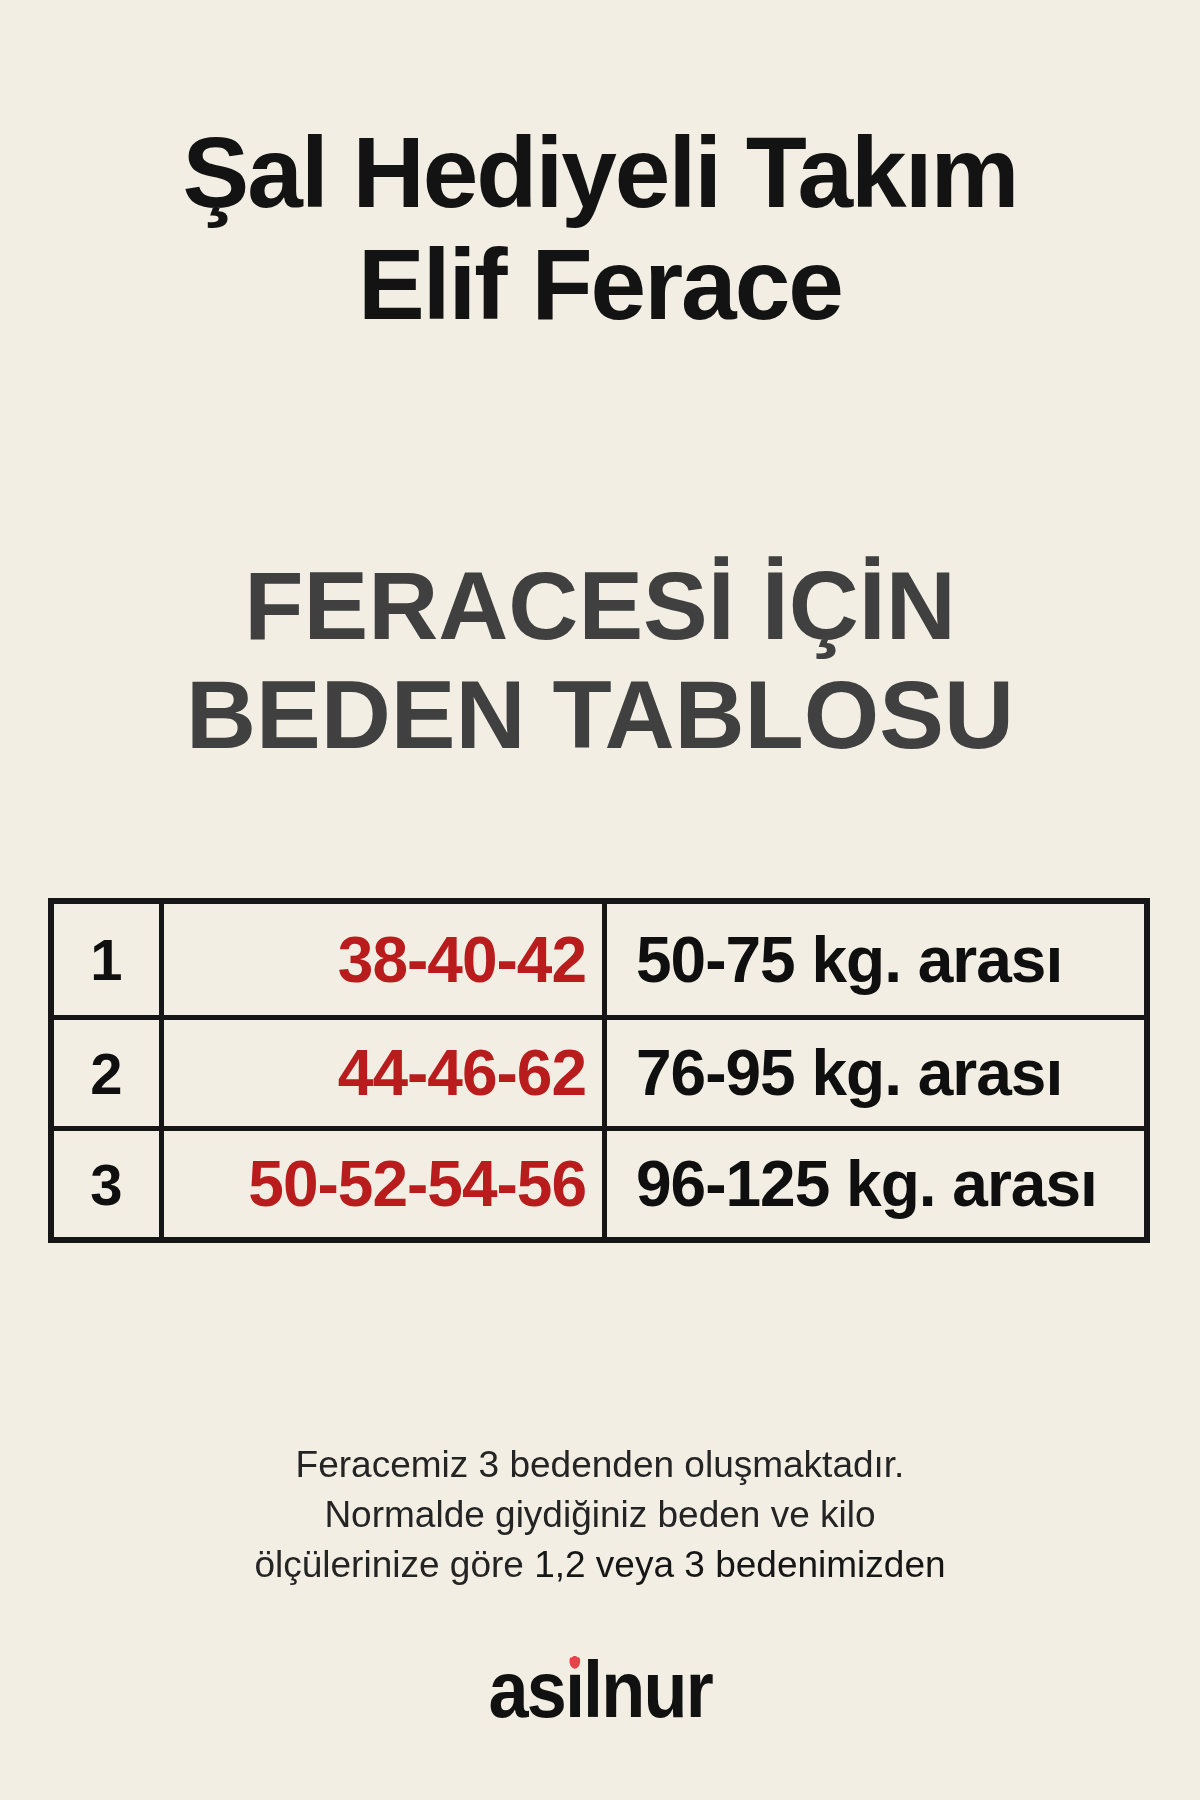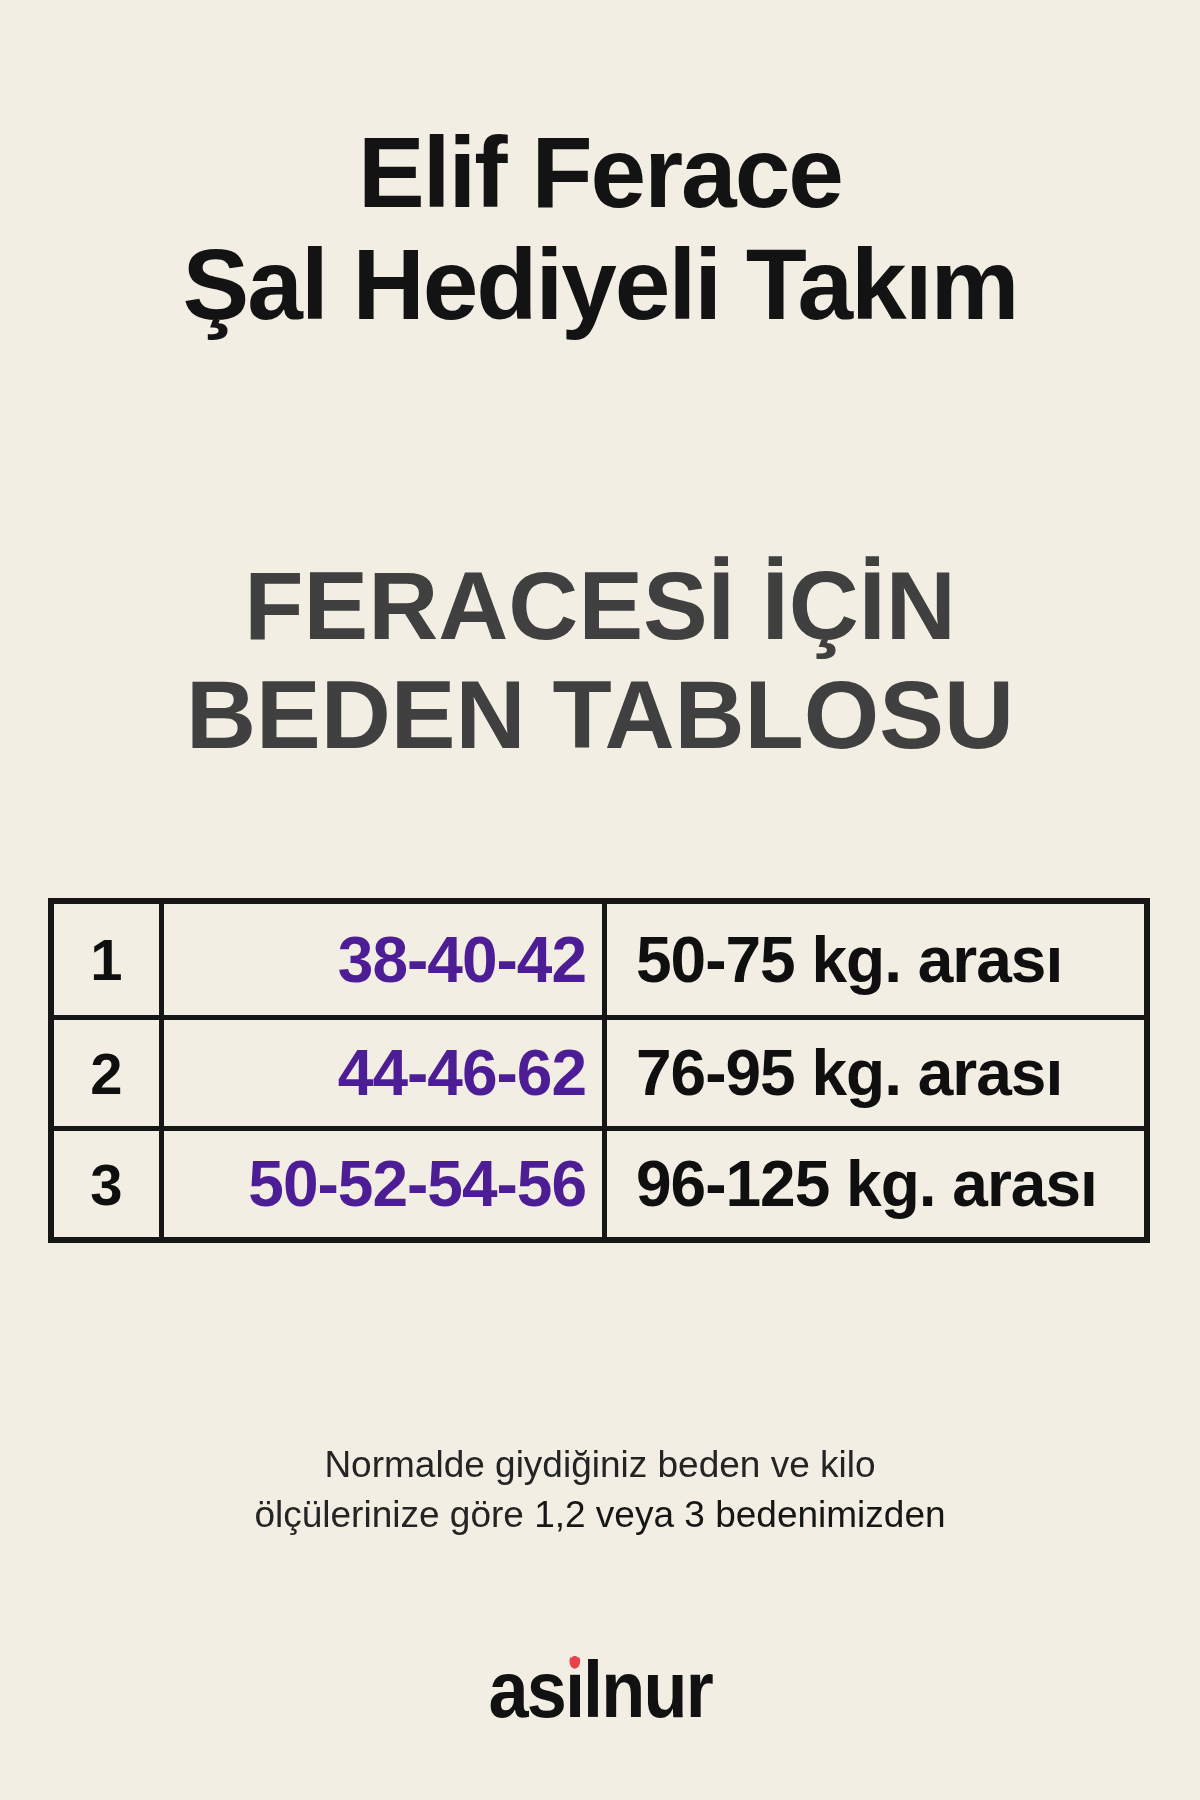--- a/index.html
+++ b/index.html
@@ -61,21 +61,21 @@
     justify-content: center;
     border-right: 5px solid #161616;
     font-size: 58px;
   }
   .cell-sizes {
     width: 443px;
     justify-content: flex-end;
     padding-right: 16px;
     border-right: 5px solid #161616;
     font-size: 64px;
-    color: #4c1d95;
+    color: #b91c1c;
     letter-spacing: -1px;
   }
   .cell-weight {
     flex: 1;
     justify-content: flex-start;
     padding-left: 29px;
     font-size: 64px;
     letter-spacing: -1px;
   }
 
@@ -112,22 +112,22 @@
     transform: translateX(-50%);
     width: 0.19em; height: 0.20em;
   }
 </style>
 </head>
 <body>
 
 <div class="page">
 
   <div class="title-block">
+    <div>Şal Hediyeli Takım</div>
     <div>Elif Ferace</div>
-    <div>Şal Hediyeli Takım</div>
   </div>
 
   <div class="heading-block">
     <div>FERACESİ İÇİN</div>
     <div>BEDEN TABLOSU</div>
   </div>
 
   <div class="size-table">
     <div class="t-row">
       <div class="t-cell cell-no">1</div>
@@ -140,20 +140,21 @@
       <div class="t-cell cell-weight">76-95 kg. arası</div>
     </div>
     <div class="t-row">
       <div class="t-cell cell-no">3</div>
       <div class="t-cell cell-sizes">50-52-54-56</div>
       <div class="t-cell cell-weight">96-125 kg. arası</div>
     </div>
   </div>
 
   <div class="note-block">
+    <div>Feracemiz 3 bedenden oluşmaktadır.</div>
     <div>Normalde giydiğiniz beden ve kilo</div>
     <div><span>ölçülerinize göre </span><span class="note-bold">1,2 veya 3 bedenimizden</span></div>
   </div>
 
   <div class="logo-block">
     <span class="logo-text"><span>as</span><span class="logo-i"><span>ı</span><svg class="tulip-dot" viewBox="0 0 10 10" xmlns="http://www.w3.org/2000/svg">
             <path d="M1.1 4.2 C1.1 2.4 2.0 1.2 2.7 2.2 C3.6 0.6 6.4 0.6 7.3 2.2 C8.0 1.2 8.9 2.4 8.9 4.2 C8.9 7.2 7.2 9.4 5 9.4 C2.8 9.4 1.1 7.2 1.1 4.2 Z" fill="#e5424a"></path>
           </svg></span><span>lnur</span></span>
   </div>
 

